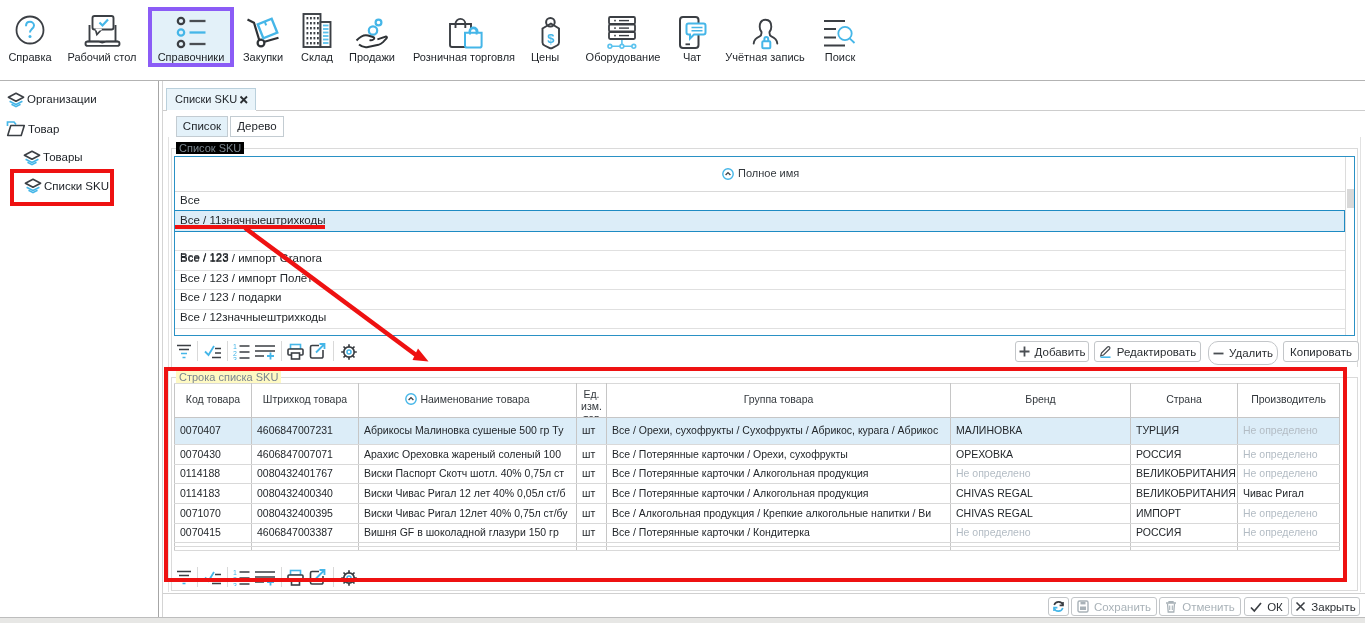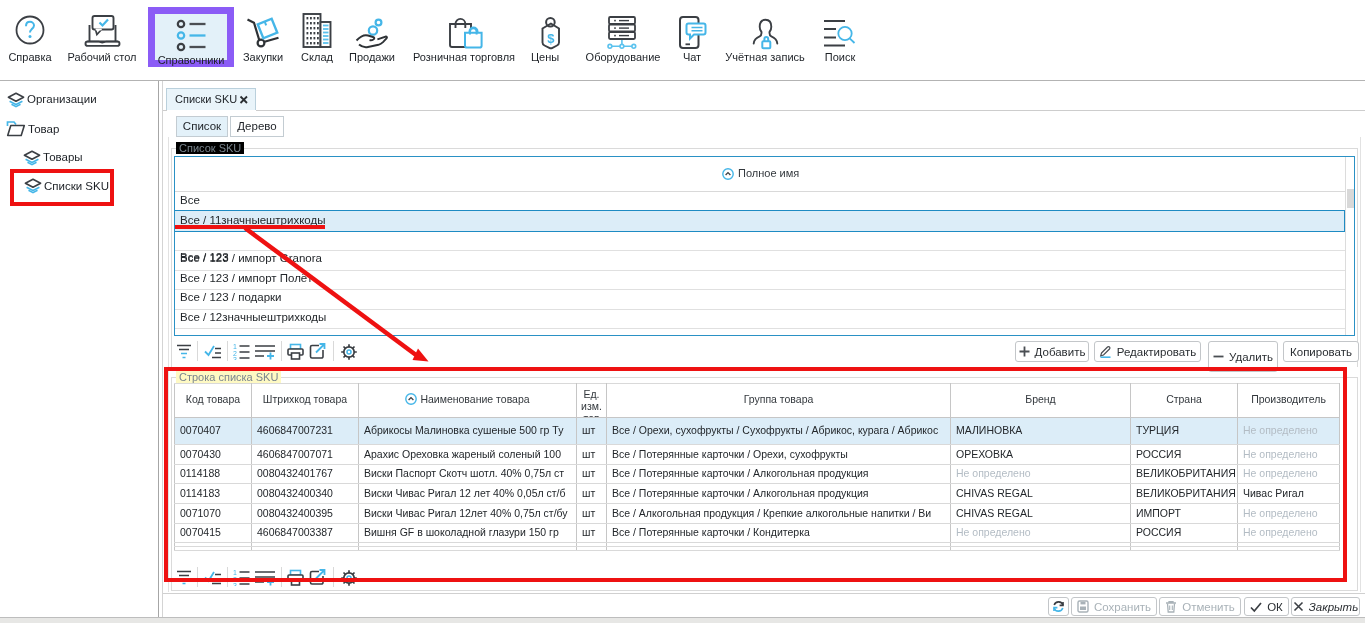--- a/index.html
+++ b/index.html
@@ -44,21 +44,21 @@
 <path d="M4 29.5 h12 q3 2.6 7 0 h12" fill="none" stroke="#3b3f44" stroke-width="1.4"></path>
 <rect x="2.5" y="29.5" width="34" height="4.4" rx="2.2" fill="none" stroke="#3b3f44" stroke-width="1.9"></rect>
 <rect x="9.5" y="4" width="21" height="13.5" rx="2" fill="#fff" stroke="#3b3f44" stroke-width="1.9"></rect>
 <path d="M12.5 17.5 l1.4 5 4.6-5" fill="#fff" stroke="#3b3f44" stroke-width="1.7"></path>
 <path d="M12.7 16.6 h6 v1.8 h-6 z" fill="#fff"></path>
 <path d="M16.5 10.5 l3 3 5.5-6" fill="none" stroke="#45b6e8" stroke-width="2.2"></path>
 </svg>
 <div class="lab">Рабочий стол</div>
 </div>
 
-<div class="abs" style="left:148px;top:7px;width:86px;height:60px;background:#e3f1f9;border:7px solid #8b5cf6;text-align:center;">
+<div class="abs" style="left:148px;top:7px;width:86px;height:60px;background:#e3f1f9;border:4px solid #8b5cf6;text-align:center;">
 <svg width="38" height="38" viewBox="0 0 38 38" style="margin-top:1px;">
 <circle cx="9" cy="9" r="3.2" fill="none" stroke="#3b3f44" stroke-width="2.2"></circle>
 <path d="M17.5 9 H33.5" stroke="#4a4e53" stroke-width="2.3"></path>
 <circle cx="9" cy="20.5" r="3.2" fill="none" stroke="#45b6e8" stroke-width="2.2"></circle>
 <path d="M17.5 20.5 H33.5" stroke="#45b6e8" stroke-width="2.3"></path>
 <circle cx="9" cy="32" r="3.2" fill="none" stroke="#3b3f44" stroke-width="2.2"></circle>
 <path d="M17.5 32 H33.5" stroke="#4a4e53" stroke-width="2.3"></path>
 </svg>
 <div class="lab">Справочники</div>
 </div>
@@ -325,21 +325,21 @@
 
 <div class="btn" style="left:1015px;top:341px;width:74px;height:21px;">
 <svg width="11" height="11" viewBox="0 0 11 11" style="margin-right:5px;">
         <path d="M5.5 .5 v10 M.5 5.5 h10" stroke="#4a4e53" stroke-width="1.8"></path>
       </svg>Добавить</div>
 <div class="btn" style="left:1094px;top:341px;width:107px;height:21px;">
 <svg width="13" height="13" viewBox="0 0 13 13" style="margin-right:5px;">
         <path d="M2.5 8 L8.5 2 a1.2 1.2 0 0 1 2 2 L4.5 10 l-2.8.8 z" fill="none" stroke="#4a4e53" stroke-width="1.2"></path>
         <path d="M1.5 12.2 h10" stroke="#45b6e8" stroke-width="1.6"></path>
       </svg>Редактировать</div>
-<div class="btn" style="left:1208px;top:341px;width:70px;height:31px;">
+<div class="btn" style="left:1208px;top:341px;width:70px;height:24px;border-radius:10px;">
 <svg width="11" height="11" viewBox="0 0 11 11" style="margin-right:5px;">
         <path d="M.5 5.5 h10" stroke="#4a4e53" stroke-width="1.8"></path>
       </svg>Удалить</div>
 <div class="btn" style="left:1283px;top:341px;width:76px;height:21px;">Копировать</div>
 </div>
 
 <div id="bottomtable">
 
 <div class="abs" style="left:176px;top:371px;font-size:11px;color:#79858e;background:#fef9c3;padding:0 3px;z-index:2;">Строка списка SKU</div>
 <div class="hline" style="left:171px;top:377px;width:1186px;background:#dadada;"></div>
@@ -517,21 +517,21 @@
 <div class="btn" style="left:1159px;top:597px;width:82px;height:19px;color:#a9b2b8;">
 <svg width="12" height="13" viewBox="0 0 12 13" style="margin-right:5px;">
         <path d="M1 3 h10 M4 3 v-1.3 h4 V3" fill="none" stroke="#a9b2b8" stroke-width="1.3"></path>
         <path d="M2.5 3.5 l.7 8.5 h5.6 l.7-8.5" fill="none" stroke="#a9b2b8" stroke-width="1.3"></path>
         <path d="M4.7 5.5 v4.5 M7.3 5.5 v4.5" stroke="#a9b2b8" stroke-width="1.1"></path>
       </svg>Отменить</div>
 <div class="btn" style="left:1244px;top:597px;width:45px;height:19px;">
 <svg width="12" height="12" viewBox="0 0 12 12" style="margin-right:5px;">
         <path d="M1 6.5 L4.3 10 L11 2" fill="none" stroke="#3b3f44" stroke-width="1.7"></path>
       </svg>ОК</div>
-<div class="btn" style="left:1291px;top:597px;width:69px;height:19px;font-style:italic;">
+<div class="btn" style="left:1291px;top:597px;width:69px;height:19px;">
 <svg width="11" height="11" viewBox="0 0 11 11" style="margin-right:5px;">
         <path d="M1.5 1.5 L9.5 9.5 M9.5 1.5 L1.5 9.5" stroke="#3b3f44" stroke-width="1.6"></path>
       </svg>Закрыть</div>
 <div class="hline" style="left:0;top:617px;width:1365px;background:#bdbdbd;"></div>
 <div class="abs" style="left:0;top:618px;width:1365px;height:5px;background:#e7e7e5;"></div>
 </div>
 
 <div id="annots">
 
 <div class="abs" style="left:10px;top:169px;width:104px;height:37px;border:4px solid #ee1111;z-index:5;"></div>

